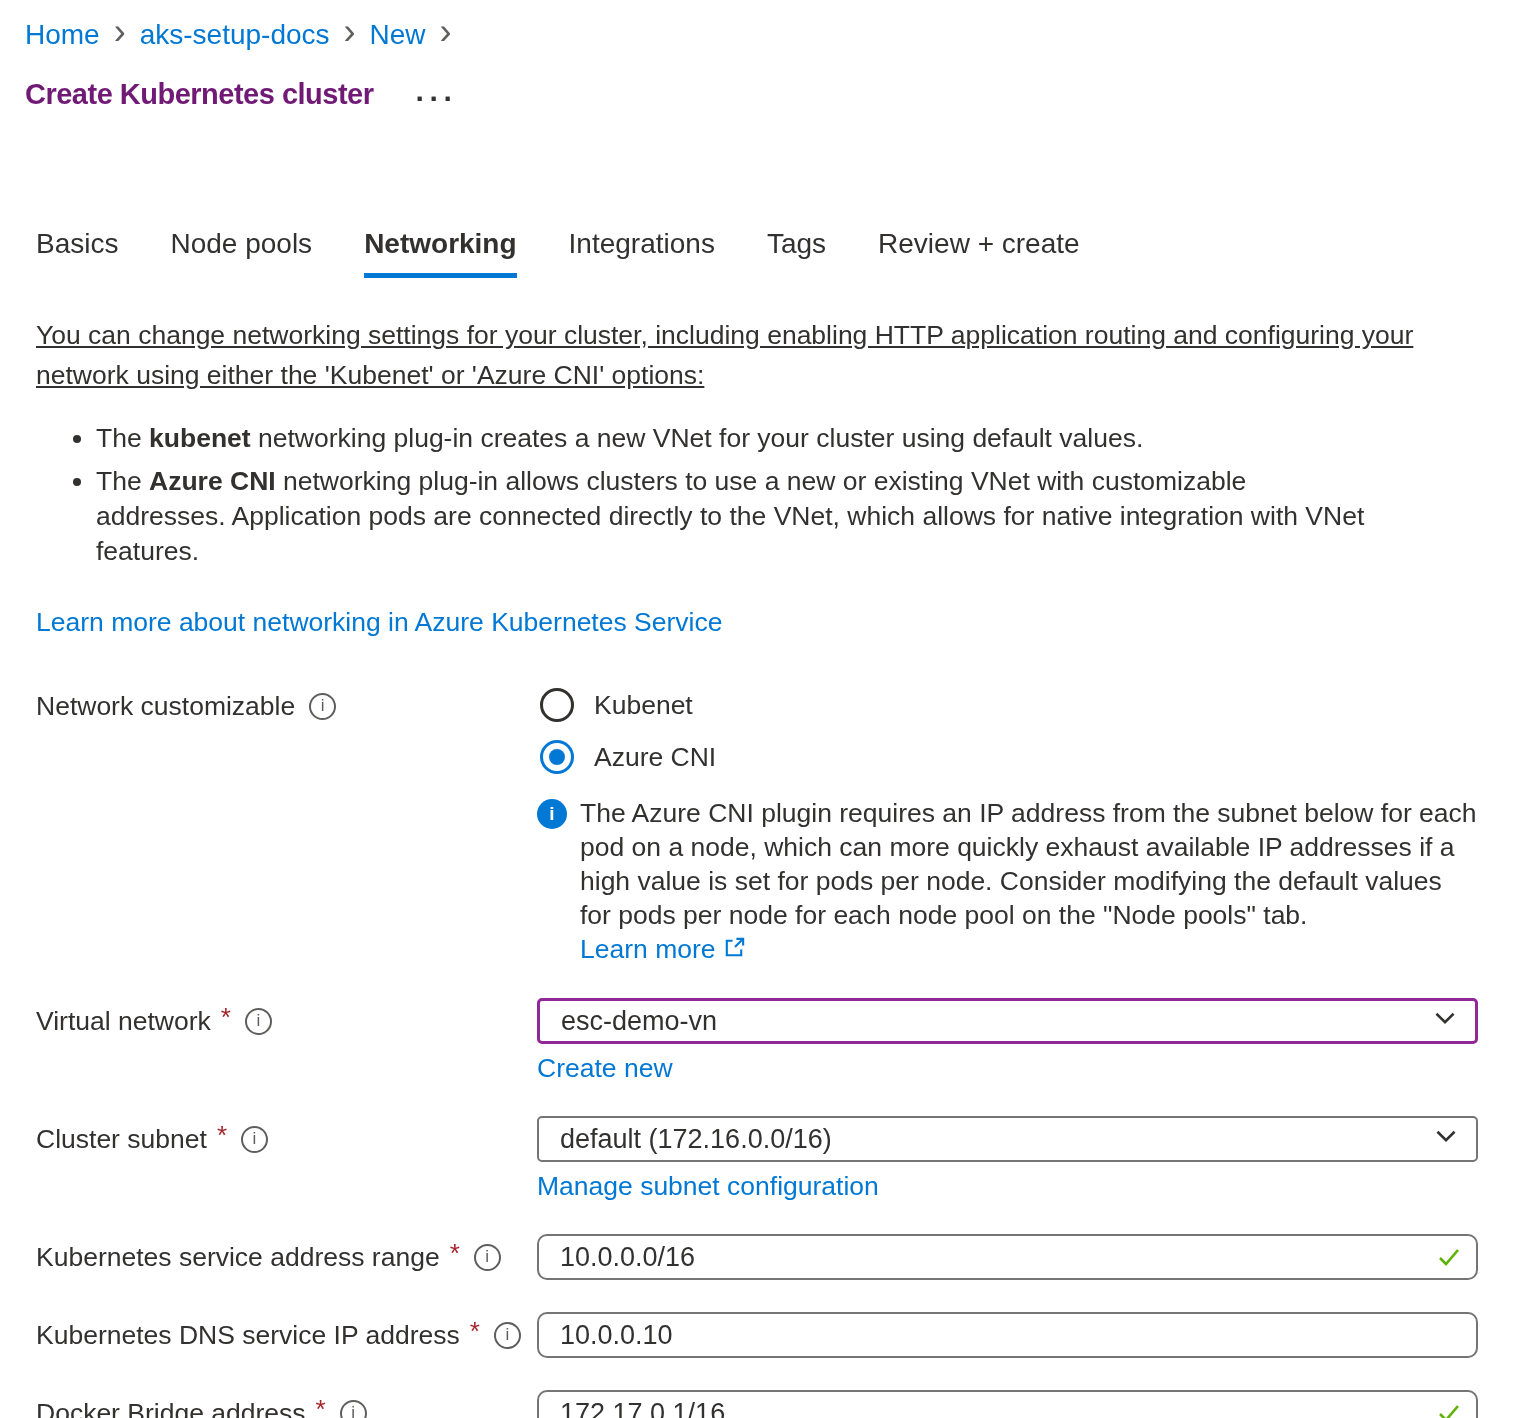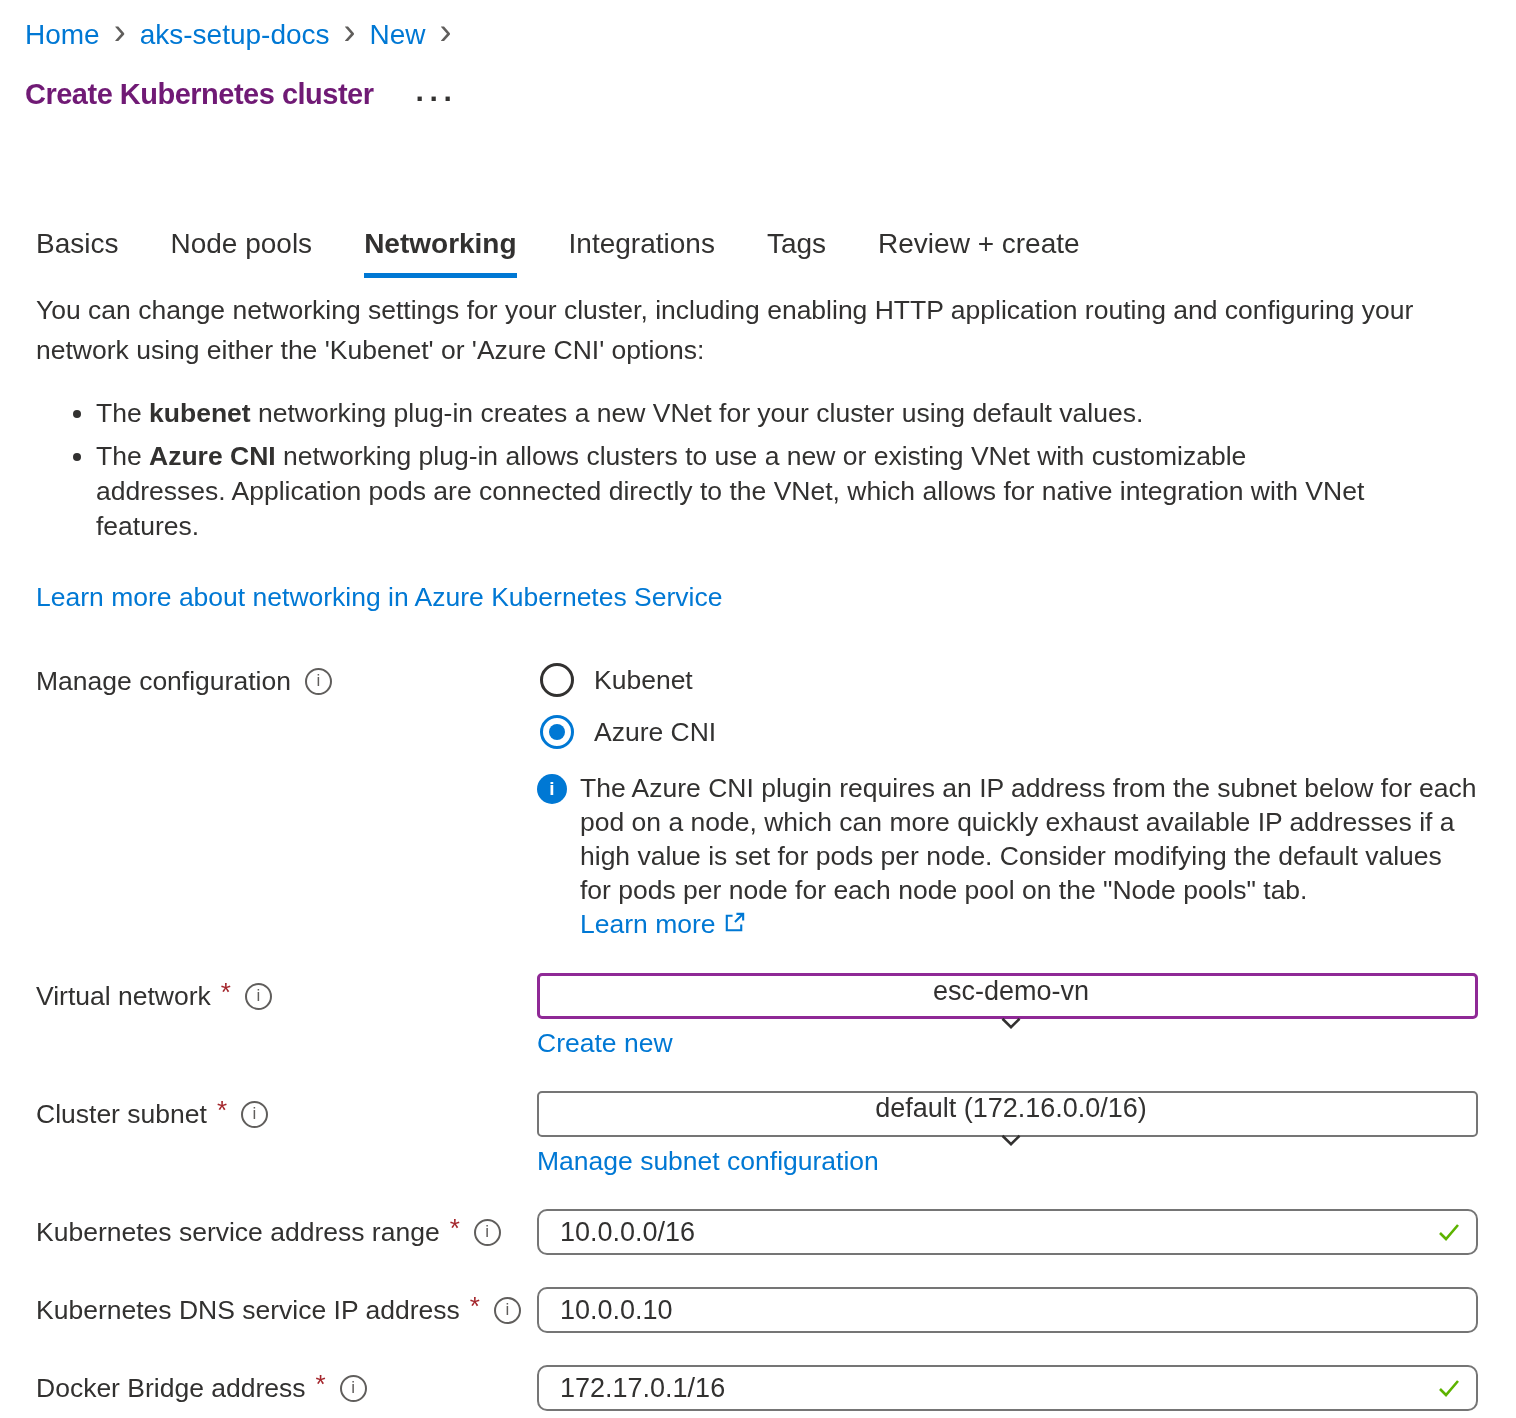--- a/index.html
+++ b/index.html
@@ -23,21 +23,21 @@
               font-size:30px; font-weight:700; color:#323130; letter-spacing:4px; }
 
   
   .tab-bar { display:flex; margin-top:112px; margin-left:11px; }
   .tab { font-size:28px; color:#323130; padding:0 0 13px 0; margin-right:52px;
          border-bottom:5px solid transparent; cursor:pointer; white-space:nowrap; }
   .tab.active { font-weight:700; border-bottom-color:#0078d4; }
 
   
   .content { margin-left:11px; }
-  .intro { margin-top:12px; font-size:26.5px; line-height:40px; max-width:1400px; }
+  .intro { margin-top:37px; font-size:26.5px; line-height:40px; max-width:1400px;text-decoration:underline; }
 
   ul.opts { margin-top:26px; padding-left:60px; max-width:1330px; }
   ul.opts li { font-size:26.5px; line-height:35px; margin-bottom:8px; }
   .learn-link { display:inline-block; margin-top:30px; font-size:26.5px; }
 
   
   .form { margin-top:50px; }
   .form-row { display:flex; align-items:flex-start; margin-top:32px; }
   .label-col { width:501px; flex-shrink:0; display:flex; align-items:center; gap:14px;
                font-size:26.5px; }
@@ -64,21 +64,21 @@
   .info-filled { width:30px; height:30px; border-radius:50%; background:#0078d4; color:#fff;
                  font-weight:700; font-size:19px; display:inline-flex; align-items:center;
                  justify-content:center; flex-shrink:0; margin-top:3px; }
   .callout-text { font-size:26.5px; line-height:34px; }
   .callout-text a { white-space:nowrap; }
   .ext-icon { display:inline-block; vertical-align:-2px; margin-left:6px; }
 
   
   .dropdown { height:46px; border:2px solid #757575; border-radius:5px; background:#fff;
               display:flex; align-items:center; justify-content:space-between;
-              padding:0 14px 0 21px; font-size:27px; cursor:pointer;flex-direction:column; }
+              padding:0 14px 0 21px; font-size:27px; cursor:pointer; }
   .dropdown.focused { border:3px solid #8f2996; }
   .input-wrap { position:relative; }
   .input-wrap input { width:100%; height:46px; border:2px solid #757575; border-radius:10px;
                       font-family:inherit; font-size:27px; color:#323130; padding:0 60px 0 21px; }
   .valid-check { position:absolute; right:14px; top:8px; }
   .under-link { display:inline-block; margin-top:9px; font-size:26.5px; }
   .chev { flex-shrink:0; }
 </style>
 </head>
 <body>
@@ -117,21 +117,21 @@
     <li><span>The </span><b>kubenet</b><span> networking plug-in creates a new VNet for your cluster using default values.</span></li>
     <li><span>The </span><b>Azure CNI</b><span> networking plug-in allows clusters to use a new or existing VNet with customizable addresses. Application pods are connected directly to the VNet, which allows for native integration with VNet features.</span></li>
   </ul>
 
   <a class="learn-link">Learn more about networking in Azure Kubernetes Service</a>
 
   <div class="form">
 
     <div class="form-row">
       <div class="label-col h-radio">
-        <span>Manage configuration</span>
+        <span>Network customizable</span>
         <span class="info-i">
             <span>i</span>
           </span>
       </div>
       <div class="control-col">
         <div class="radio-group">
           <div class="radio-opt">
             <span class="radio-circle">
                 <span class="radio-dot"></span>
               </span>

